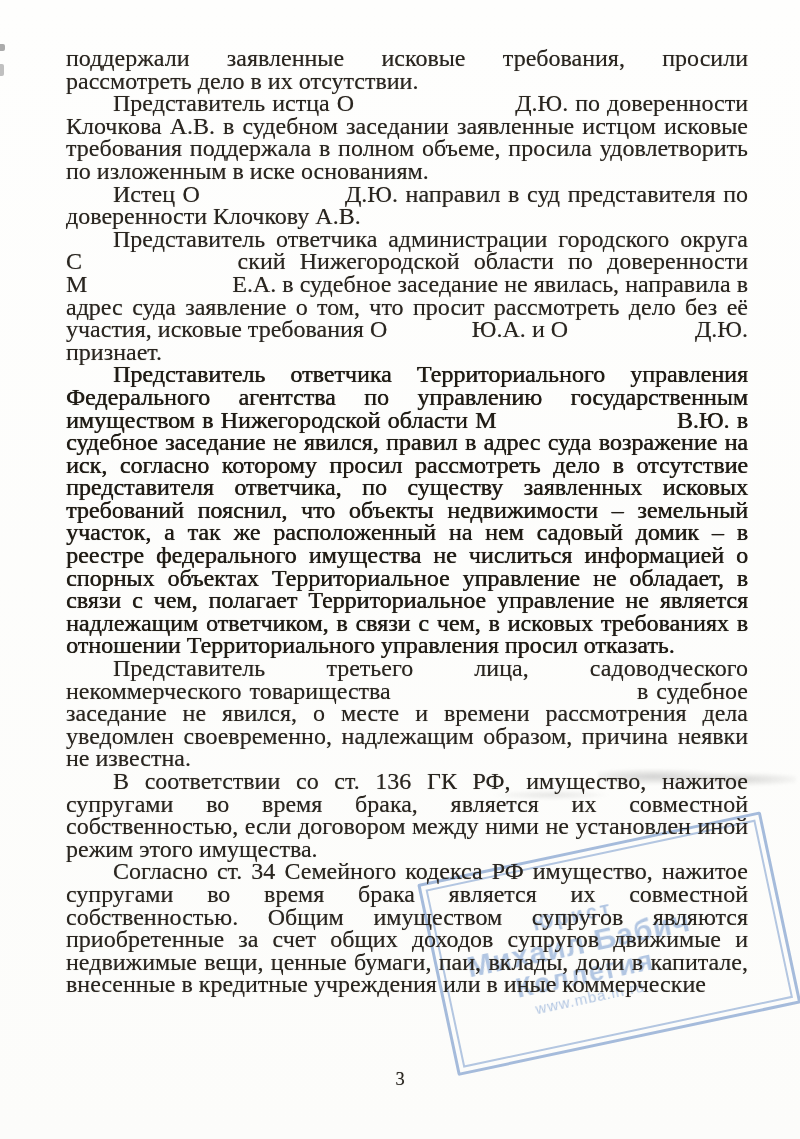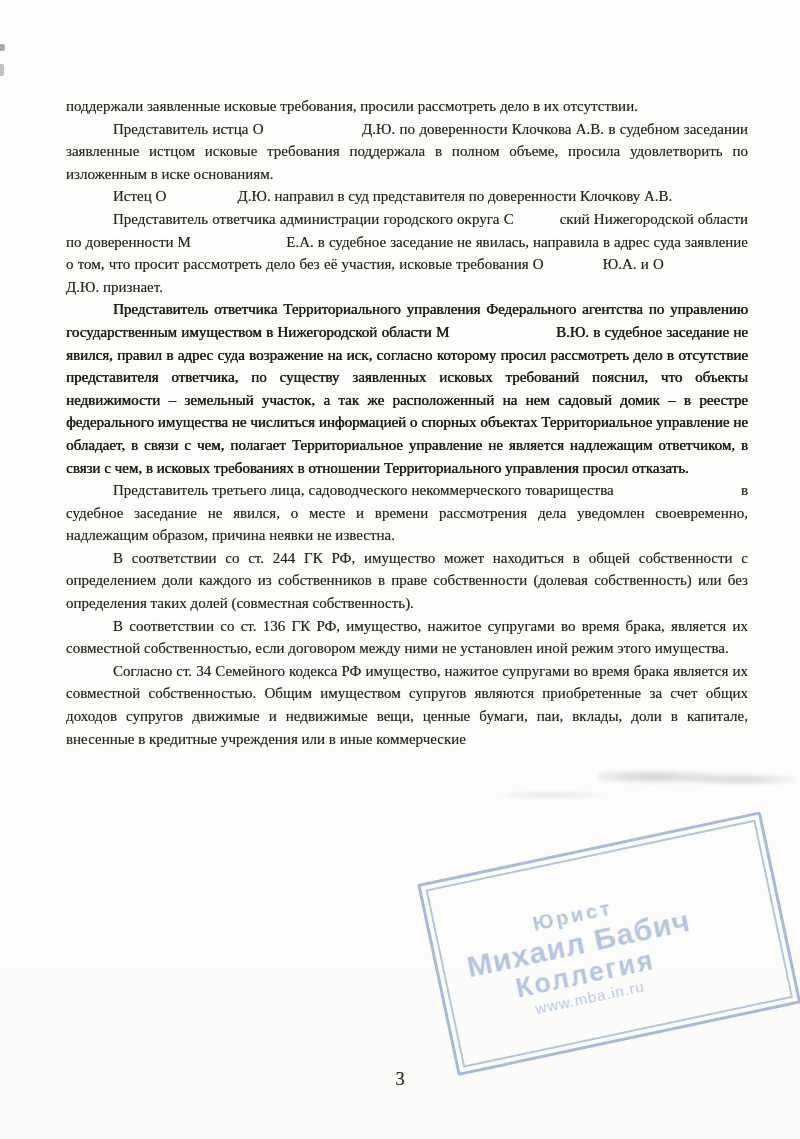--- a/index.html
+++ b/index.html
@@ -15,25 +15,24 @@
     overflow: hidden;
     font-family: "Liberation Serif", "DejaVu Serif", serif;
   }
   .textblock {
     position: absolute;
     left: 66px;
     top: 47px;
     width: 682px;
     z-index: 3;
     color: #29251f;
-    font-size: 15px;
+    font-size: 24px;
     line-height: 22.6px;
     text-align: justify;
     text-shadow: 0 0 0.7px rgba(41, 37, 31, 0.55);
-    margin-top: 48px;
   }
   p.para {
     margin: 0;
     padding: 0;
     text-indent: 47px;
   }
   p.first {
     text-indent: 0;
   }
   p.heavy {
@@ -140,20 +139,19 @@
   <div class="edge-tick-1"></div>
   <div class="edge-tick-2"></div>
 
   <div class="textblock">
     <p class="para first">поддержали заявленные исковые требования, просили рассмотреть дело в их отсутствии.</p>
     <p class="para">Представитель истца О&nbsp;&nbsp;&nbsp;&nbsp;&nbsp;&nbsp;&nbsp;&nbsp;&nbsp;&nbsp;&nbsp;&nbsp;&nbsp;&nbsp;&nbsp;&nbsp;&nbsp;&nbsp;&nbsp;&nbsp;&nbsp;&nbsp; Д.Ю. по доверенности Клочкова А.В. в судебном заседании заявленные истцом исковые требования поддержала в полном объеме, просила удовлетворить по изложенным в иске основаниям.</p>
     <p class="para">Истец О&nbsp;&nbsp;&nbsp;&nbsp;&nbsp;&nbsp;&nbsp;&nbsp;&nbsp;&nbsp;&nbsp;&nbsp;&nbsp;&nbsp;&nbsp;&nbsp;&nbsp;&nbsp; Д.Ю. направил в суд представителя по доверенности Клочкову А.В.</p>
     <p class="para">Представитель ответчика администрации городского округа С&nbsp;&nbsp;&nbsp;&nbsp;&nbsp;&nbsp;&nbsp;&nbsp;&nbsp;&nbsp;&nbsp;ский Нижегородской области по доверенности М&nbsp;&nbsp;&nbsp;&nbsp;&nbsp;&nbsp;&nbsp;&nbsp;&nbsp;&nbsp;&nbsp;&nbsp;&nbsp;&nbsp;&nbsp;&nbsp;&nbsp;&nbsp;&nbsp;&nbsp;&nbsp;&nbsp;&nbsp; Е.А. в судебное заседание не явилась, направила в адрес суда заявление о том, что просит рассмотреть дело без её участия, исковые требования О&nbsp;&nbsp;&nbsp;&nbsp;&nbsp;&nbsp;&nbsp;&nbsp;&nbsp;&nbsp;&nbsp;&nbsp;&nbsp; Ю.А. и О&nbsp;&nbsp;&nbsp;&nbsp;&nbsp;&nbsp;&nbsp;&nbsp;&nbsp;&nbsp;&nbsp;&nbsp;&nbsp;&nbsp;&nbsp;&nbsp;&nbsp;&nbsp;&nbsp;&nbsp; Д.Ю. признает.</p>
     <p class="para heavy">Представитель ответчика Территориального управления Федерального агентства по управлению государственным имуществом в Нижегородской области М&nbsp;&nbsp;&nbsp;&nbsp;&nbsp;&nbsp;&nbsp;&nbsp;&nbsp;&nbsp;&nbsp;&nbsp;&nbsp;&nbsp;&nbsp;&nbsp;&nbsp;&nbsp;&nbsp;&nbsp;&nbsp;&nbsp;&nbsp;&nbsp; В.Ю. в судебное заседание не явился, правил в адрес суда возражение на иск, согласно которому просил рассмотреть дело в отсутствие представителя ответчика, по существу заявленных исковых требований пояснил, что объекты недвижимости – земельный участок, а так же расположенный на нем садовый домик – в реестре федерального имущества не числиться информацией о спорных объектах Территориальное управление не обладает, в связи с чем, полагает Территориальное управление не является надлежащим ответчиком, в связи с чем, в исковых требованиях в отношении Территориального управления просил отказать.</p>
     <p class="para">Представитель третьего лица, садоводческого некоммерческого товарищества&nbsp;&nbsp;&nbsp;&nbsp;&nbsp;&nbsp;&nbsp;&nbsp;&nbsp;&nbsp;&nbsp;&nbsp;&nbsp;&nbsp;&nbsp;&nbsp;&nbsp;&nbsp;&nbsp;&nbsp;&nbsp;&nbsp;&nbsp;&nbsp;&nbsp;&nbsp;&nbsp;&nbsp;&nbsp;&nbsp; в судебное заседание не явился, о месте и времени рассмотрения дела уведомлен своевременно, надлежащим образом, причина неявки не известна.</p>
-    <p class="para">В соответствии со ст. 244 ГК РФ, имущество может находиться в общей собственности с определением доли каждого из собственников в праве собственности (долевая собственность) или без определения таких долей (совместная собственность).</p>
     <p class="para">В соответствии со ст. 136 ГК РФ, имущество, нажитое супругами во время брака, является их совместной собственностью, если договором между ними не установлен иной режим этого имущества.</p>
     <p class="para">Согласно ст. 34 Семейного кодекса РФ имущество, нажитое супругами во время брака является их совместной собственностью. Общим имуществом супругов являются приобретенные за счет общих доходов супругов движимые и недвижимые вещи, ценные бумаги, паи, вклады, доли в капитале, внесенные в кредитные учреждения или в иные коммерческие</p>
   </div>
 
   <div class="pagenum">3</div>
 
 </div>
 
 </body></html>

